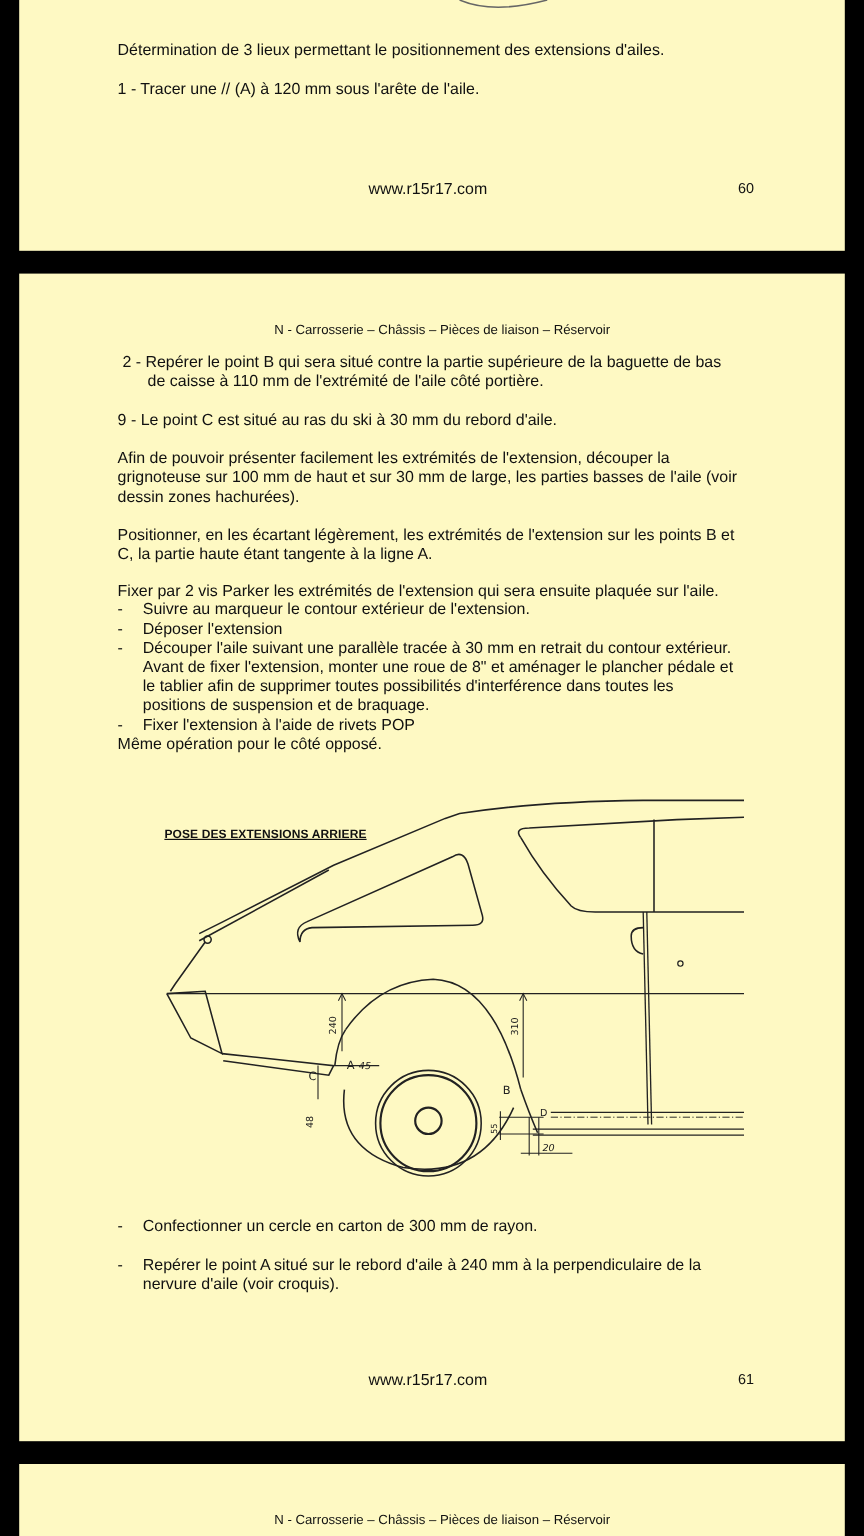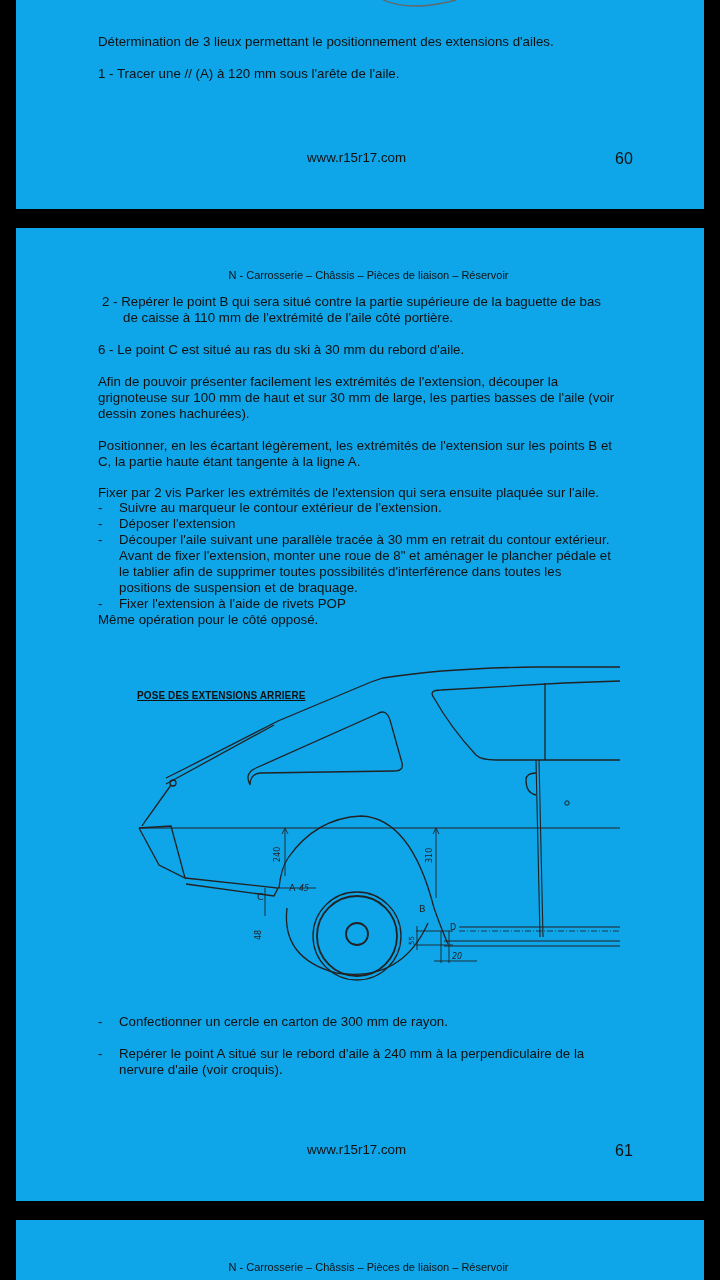--- a/index.html
+++ b/index.html
@@ -1,27 +1,27 @@
 <!DOCTYPE html>
 <html><head>
 <meta charset="utf-8">
 <style>
   html, body { margin:0; padding:0; }
   body {
     width:720px; height:1280px; background:#000; position:relative; overflow:hidden;
     font-family:"Liberation Sans", sans-serif; color:#111;
   }
-  .page { position:absolute; left:16px; width:688px; background:#0ea5e9; overflow:hidden; }
+  .page { position:absolute; left:16px; width:688px; background:#fef9c3; overflow:hidden; }
   #page60 { top:0; height:209px; }
   #page61 { top:228px; height:973px; }
   #page62 { top:1220px; height:60px; }
   .txt { position:absolute; font-size:13.3px; line-height:16px; white-space:nowrap; }
   .hdr { position:absolute; font-size:11px; left:0; width:705px; text-align:center; }
   .footer-url { position:absolute; font-size:13.3px; }
-  .footer-num { position:absolute; font-size:16px; }
+  .footer-num { position:absolute; font-size:12px; }
   .bullet { position:absolute; font-size:13.3px; line-height:16px; }
   .diagram { position:absolute; left:0; top:0; }
   .diag-title { position:absolute; font-size:10px; font-weight:bold; text-decoration:underline; letter-spacing:0.1px; }
 </style>
 </head>
 <body>
 
 <div class="page" id="page60">
   <svg class="diagram" width="688" height="30">
     <path d="M367 0 Q 395 12 440 0" fill="none" stroke="#666" stroke-width="1.3"></path>
@@ -31,21 +31,21 @@
   <div class="footer-url" style="left:291px; top:150px;">www.r15r17.com</div>
   <div class="footer-num" style="left:599px; top:150px;">60</div>
 </div>
 
 <div class="page" id="page61">
   <div class="hdr" style="top:41px;">N - Carrosserie – Châssis – Pièces de liaison – Réservoir</div>
 
   <div class="txt" style="left:86px; top:66px;">2 - Repérer le point B qui sera situé contre la partie supérieure de la baguette de bas</div>
   <div class="txt" style="left:107px; top:82px;">de caisse à 110 mm de l'extrémité de l'aile côté portière.</div>
 
-  <div class="txt" style="left:82px; top:114px;">6 - Le point C est situé au ras du ski à 30 mm du rebord d'aile.</div>
+  <div class="txt" style="left:82px; top:114px;">9 - Le point C est situé au ras du ski à 30 mm du rebord d'aile.</div>
 
   <div class="txt" style="left:82px; top:146px;">Afin de pouvoir présenter facilement les extrémités de l'extension, découper la</div>
   <div class="txt" style="left:82px; top:162px;">grignoteuse sur 100 mm de haut et sur 30 mm de large, les parties basses de l'aile (voir</div>
   <div class="txt" style="left:82px; top:178px;">dessin zones hachurées).</div>
 
   <div class="txt" style="left:82px; top:210px;text-align:right;">Positionner, en les écartant légèrement, les extrémités de l'extension sur les points B et</div>
   <div class="txt" style="left:82px; top:226px;">C, la partie haute étant tangente à la ligne A.</div>
 
   <div class="txt" style="left:82px; top:257px;">Fixer par 2 vis Parker les extrémités de l'extension qui sera ensuite plaquée sur l'aile.</div>
 

